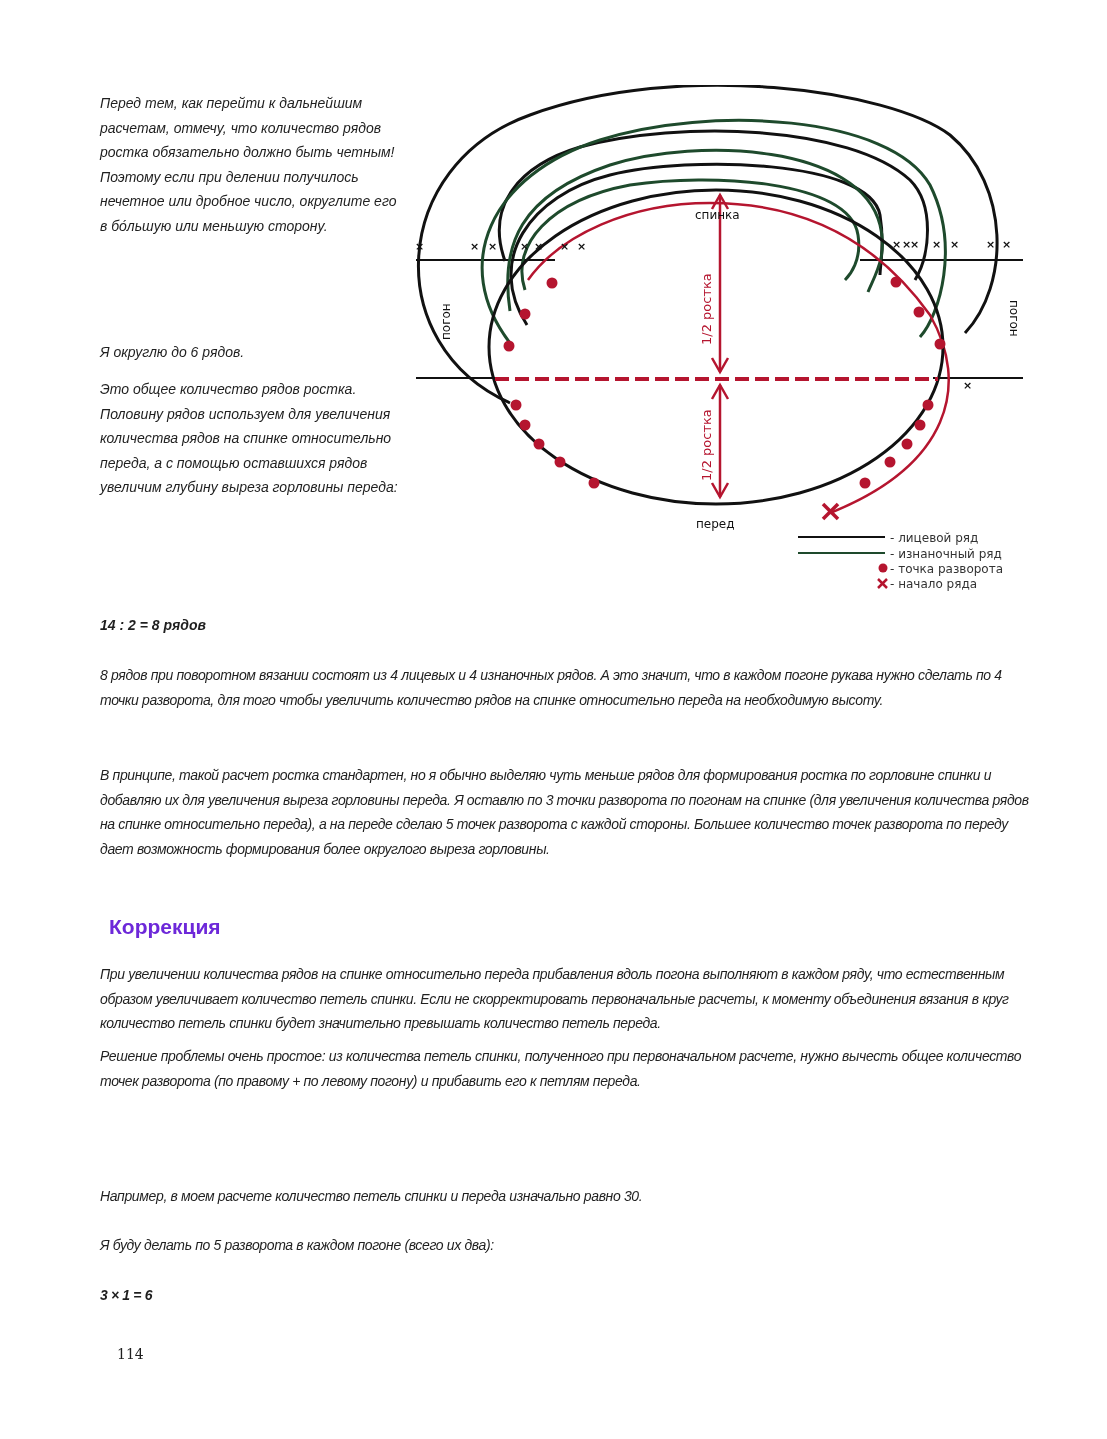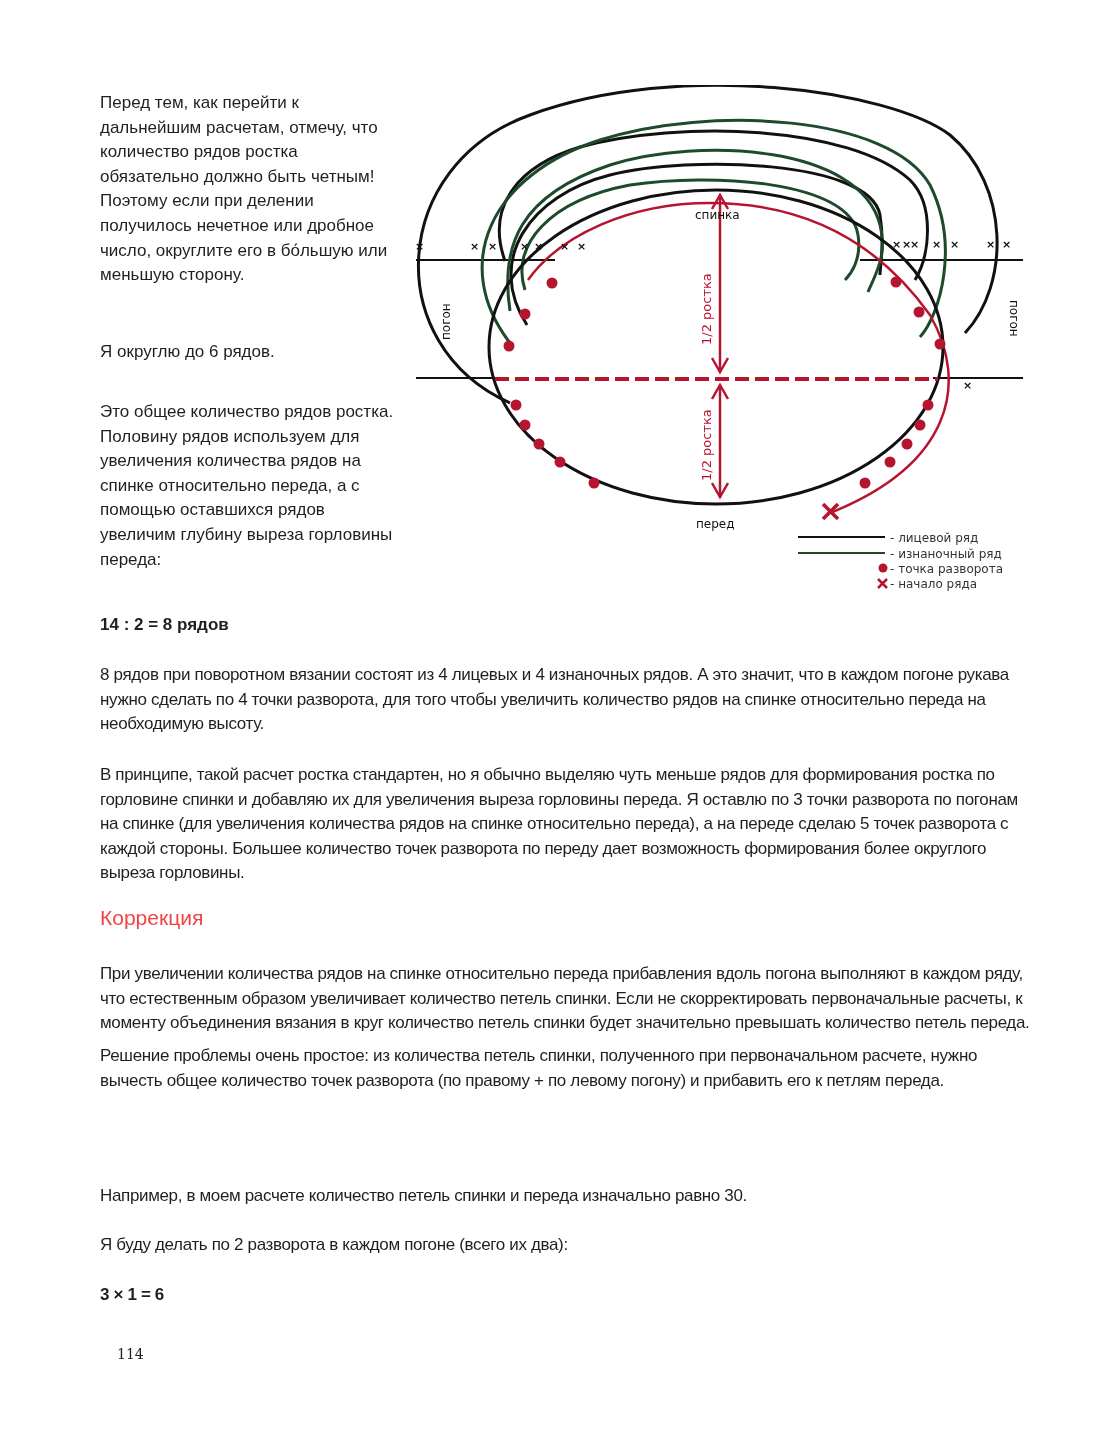--- a/index.html
+++ b/index.html
@@ -1,37 +1,37 @@
 <!DOCTYPE html>
 <html><head>
   <meta charset="utf-8">
   <style>
     html, body { margin: 0; padding: 0; background: #ffffff; }
     body {
       width: 1107px; height: 1439px; position: relative; overflow: hidden;
       font-family: "Liberation Sans", "DejaVu Sans", sans-serif;
       color: #1f1f1f;
     }
-    .p { position: absolute; font-size: 17px; line-height: 24.6px; margin: 0; }
+    .p { position: absolute; font-size: 14px; line-height: 24.6px; margin: 0; font-style: italic; }
     .intro { left: 100px; top: 91px; width: 300px; }
     .bold { font-weight: bold; }
     .wide { left: 100px; width: 930px; letter-spacing: -0.35px; }
-    .h2 { position: absolute; left: 100px; top: 906px; font-size: 21px; font-weight: normal; margin: 0; color: #ef4444; }
+    .h2 { position: absolute; left: 100px; top: 906px; font-size: 21px; font-weight: bold; margin: 9px; color: #6d28d9; }
     .pagenum { position: absolute; left: 117px; top: 1346px; font-family: "DejaVu Serif", serif; font-size: 14px; }
     #diagram { position: absolute; left: 410px; top: 85px; }
     .legend-text { font-family: "DejaVu Sans", sans-serif; font-size: 12px; fill: #333; }
     .lbl { font-family: "DejaVu Sans", sans-serif; font-size: 12px; fill: #111; }
   </style>
 </head>
 <body>
 
 <div>
   <p class="p intro" style="top:91px">Перед тем, как перейти к дальнейшим расчетам, отмечу, что количество рядов ростка обязательно должно быть четным! Поэтому если при делении получилось нечетное или дробное число, округлите его в бо́льшую или меньшую сторону.</p>
   <p class="p intro" style="top:340px">Я округлю до 6 рядов.</p>
-  <p class="p intro" style="top:400px">Это общее количество рядов ростка. Половину рядов используем для увеличения количества рядов на спинке относительно переда, а с помощью оставшихся рядов увеличим глубину выреза горловины переда:</p>
+  <p class="p intro" style="top:377px">Это общее количество рядов ростка. Половину рядов используем для увеличения количества рядов на спинке относительно переда, а с помощью оставшихся рядов увеличим глубину выреза горловины переда:</p>
   <p class="p intro bold" style="top:613px">14 : 2 = 8 рядов</p>
 </div>
 
 <svg id="diagram" width="640" height="520" viewBox="0 0 640 520">
 
   <g stroke="#111" stroke-width="2">
     <line x1="6" y1="175" x2="145" y2="175"></line>
     <line x1="450" y1="175" x2="613" y2="175"></line>
     <line x1="6" y1="293" x2="90" y2="293"></line>
     <line x1="523" y1="293" x2="613" y2="293"></line>
@@ -132,16 +132,16 @@
 </svg>
 
 <p class="p wide" style="top:663px">8 рядов при поворотном вязании состоят из 4 лицевых и 4 изнаночных рядов. А это значит, что в каждом погоне рукава нужно сделать по 4 точки разворота, для того чтобы увеличить количество рядов на спинке относительно переда на необходимую высоту.</p>
 <p class="p wide" style="top:763px">В принципе, такой расчет ростка стандартен, но я обычно выделяю чуть меньше рядов для формирования ростка по горловине спинки и добавляю их для увеличения выреза горловины переда. Я оставлю по 3 точки разворота по погонам на спинке (для увеличения количества рядов на спинке относительно переда), а на переде сделаю 5 точек разворота с каждой стороны. Большее количество точек разворота по переду дает возможность формирования более округлого выреза горловины.</p>
 
 <h2 class="h2">Коррекция</h2>
 
 <p class="p wide" style="top:962px">При увеличении количества рядов на спинке относительно переда прибавления вдоль погона выполняют в каждом ряду, что естественным образом увеличивает количество петель спинки. Если не скорректировать первоначальные расчеты, к моменту объединения вязания в круг количество петель спинки будет значительно превышать количество петель переда.</p>
 <p class="p wide" style="top:1044px">Решение проблемы очень простое: из количества петель спинки, полученного при первоначальном расчете, нужно вычесть общее количество точек разворота (по правому + по левому погону) и прибавить его к петлям переда.</p>
 <p class="p wide" style="top:1184px">Например, в моем расчете количество петель спинки и переда изначально равно 30.</p>
-<p class="p wide" style="top:1233px">Я буду делать по 2 разворота в каждом погоне (всего их два):</p>
+<p class="p wide" style="top:1233px">Я буду делать по 5 разворота в каждом погоне (всего их два):</p>
 <p class="p wide bold" style="top:1283px">3 × 1 = 6</p>
 
 <div class="pagenum">114</div>
 
 </body></html>

